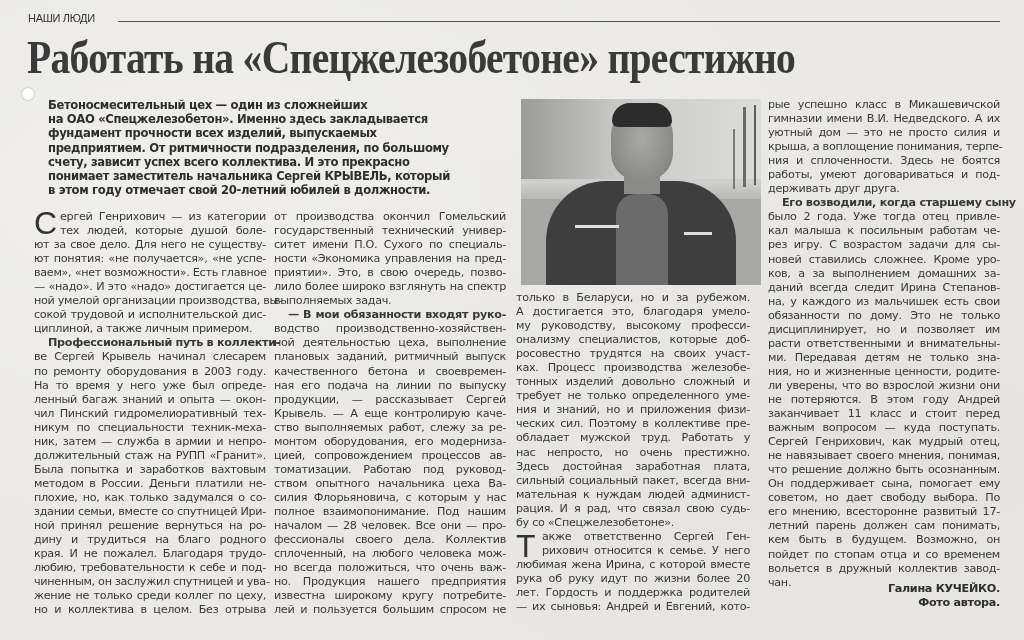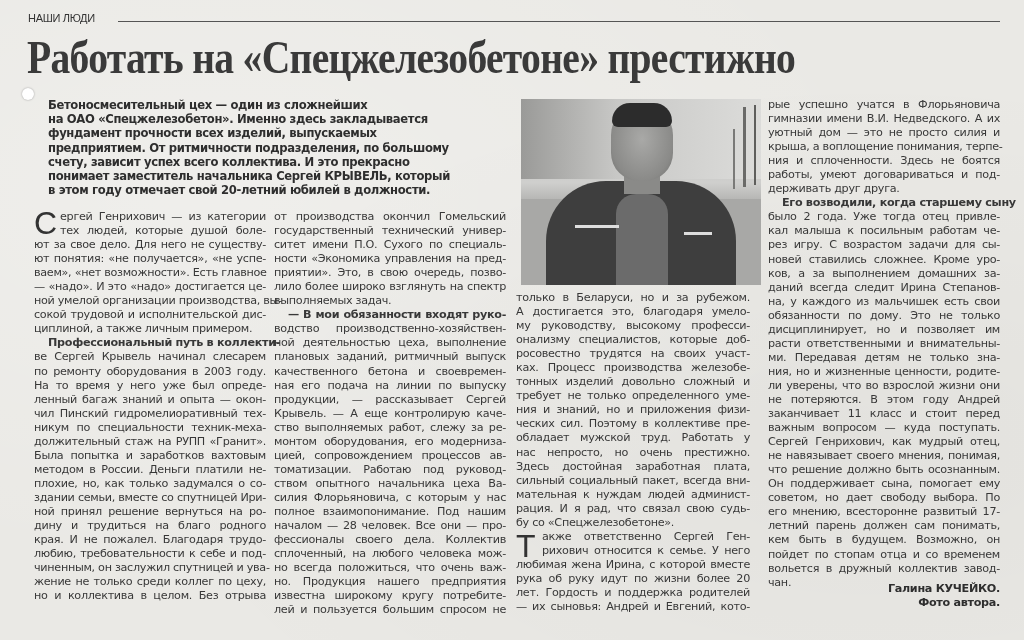--- a/index.html
+++ b/index.html
@@ -148,20 +148,21 @@
     <span class="ln">ной умелой организации производства, вы-</span>
     <span class="ln">сокой трудовой и исполнительской дис-</span>
     <span class="ln last">циплиной, а также личным примером.</span>
     <span class="ln indent">Профессиональный путь в коллекти-</span>
     <span class="ln">ве Сергей Крывель начинал слесарем</span>
     <span class="ln">по ремонту оборудования в 2003 году.</span>
     <span class="ln">На то время у него уже был опреде-</span>
     <span class="ln">ленный багаж знаний и опыта — окон-</span>
     <span class="ln">чил Пинский гидромелиоративный тех-</span>
     <span class="ln">никум по специальности техник-меха-</span>
+    <span class="ln">ник, затем — служба в армии и непро-</span>
     <span class="ln">должительный стаж на РУПП «Гранит».</span>
     <span class="ln">Была попытка и заработков вахтовым</span>
     <span class="ln">методом в России. Деньги платили не-</span>
     <span class="ln">плохие, но, как только задумался о со-</span>
     <span class="ln">здании семьи, вместе со спутницей Ири-</span>
     <span class="ln">ной принял решение вернуться на ро-</span>
     <span class="ln">дину и трудиться на благо родного</span>
     <span class="ln">края. И не пожалел. Благодаря трудо-</span>
     <span class="ln">любию, требовательности к себе и под-</span>
     <span class="ln">чиненным, он заслужил спутницей и ува-</span>
@@ -224,21 +225,21 @@
       <span class="ln dropafter">акже ответственно Сергей Ген-</span>
       <span class="ln dropafter">рихович относится к семье. У него</span>
       <span class="ln">любимая жена Ирина, с которой вместе</span>
       <span class="ln">рука об руку идут по жизни более 20</span>
       <span class="ln">лет. Гордость и поддержка родителей</span>
       <span class="ln">— их сыновья: Андрей и Евгений, кото-</span>
     </div>
   </div>
 
   <div class="col c4">
-    <span class="ln">рые успешно учатся в Флорьяновича</span>
+    <span class="ln">рые успешно класс в Микашевичской</span>
     <span class="ln">гимназии имени В.И. Недведского. А их</span>
     <span class="ln">уютный дом — это не просто силия и</span>
     <span class="ln">крыша, а воплощение понимания, терпе-</span>
     <span class="ln">ния и сплоченности. Здесь не боятся</span>
     <span class="ln">работы, умеют договариваться и под-</span>
     <span class="ln last">держивать друг друга.</span>
     <span class="ln indent">Его возводили, когда старшему сыну</span>
     <span class="ln">было 2 года. Уже тогда отец привле-</span>
     <span class="ln">кал малыша к посильным работам че-</span>
     <span class="ln">рез игру. С возрастом задачи для сы-</span>

